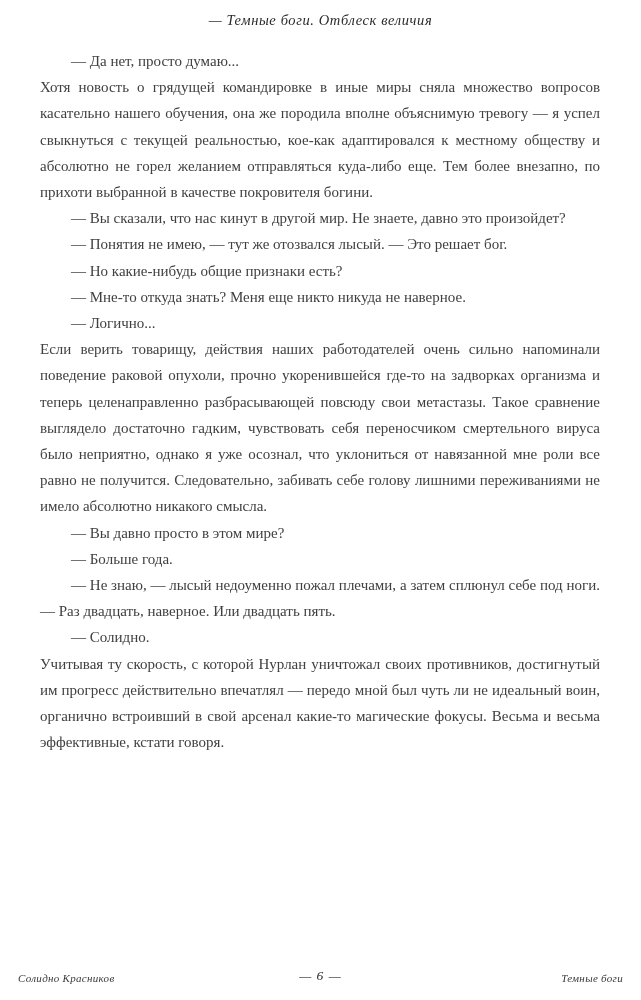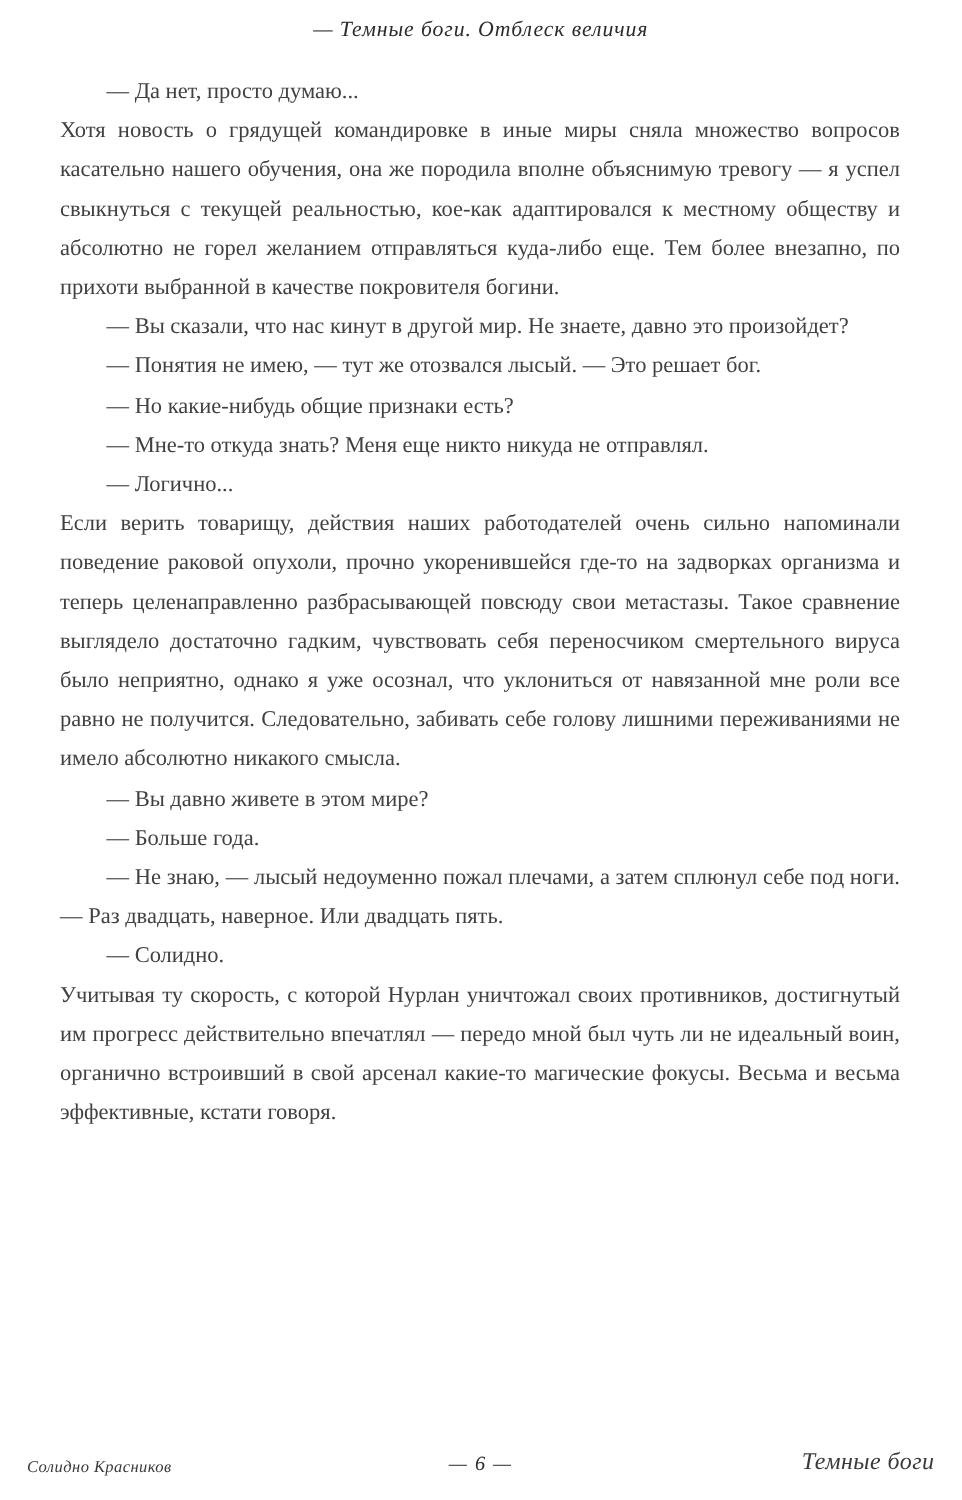--- a/index.html
+++ b/index.html
@@ -77,44 +77,44 @@
     font-size: 13.5px;
     font-style: italic;
     color: #2b2b2b;
     letter-spacing: 1px;
   }
   .footer .right {
     position: absolute;
     right: 18px;
     bottom: 0;
     font-style: italic;
-    font-size: 16px;
+    font-size: 11px;
     color: #3a3a3a;
     letter-spacing: 0.3px;
   }
 </style>
 </head>
 <body>
 
 <div class="page">
 
   <div class="header">
     <span>— Темные боги. Отблеск величия</span>
   </div>
 
   <div class="content">
     <p>— Да нет, просто думаю...</p>
     <p class="noindent">Хотя новость о грядущей командировке в иные миры сняла множество вопросов касательно нашего обучения, она же породила вполне объяснимую тревогу — я успел свыкнуться с текущей реальностью, кое-как адаптировался к местному обществу и абсолютно не горел желанием отправляться куда-либо еще. Тем более внезапно, по прихоти выбранной в качестве покровителя богини.</p>
     <p>— Вы сказали, что нас кинут в другой мир. Не знаете, давно это произойдет?</p>
     <p>— Понятия не имею, — тут же отозвался лысый. — Это решает бог.</p>
     <p>— Но какие-нибудь общие признаки есть?</p>
-    <p>— Мне-то откуда знать? Меня еще никто никуда не отправлял.</p>
+    <p>— Мне-то откуда знать? Меня еще никто никуда не наверное.</p>
     <p>— Логично...</p>
     <p class="noindent">Если верить товарищу, действия наших работодателей очень сильно напоминали поведение раковой опухоли, прочно укоренившейся где-то на задворках организма и теперь целенаправленно разбрасывающей повсюду свои метастазы. Такое сравнение выглядело достаточно гадким, чувствовать себя переносчиком смертельного вируса было неприятно, однако я уже осознал, что уклониться от навязанной мне роли все равно не получится. Следовательно, забивать себе голову лишними переживаниями не имело абсолютно никакого смысла.</p>
-    <p>— Вы давно живете в этом мире?</p>
+    <p>— Вы давно просто в этом мире?</p>
     <p>— Больше года.</p>
     <p>— Не знаю, — лысый недоуменно пожал плечами, а затем сплюнул себе под ноги. — Раз двадцать, наверное. Или двадцать пять.</p>
     <p>— Солидно.</p>
     <p class="noindent">Учитывая ту скорость, с которой Нурлан уничтожал своих противников, достигнутый им прогресс действительно впечатлял — передо мной был чуть ли не идеальный воин, органично встроивший в свой арсенал какие-то магические фокусы. Весьма и весьма эффективные, кстати говоря.</p>
   </div>
 
   <div class="footer">
     <div class="left">Солидно Красников</div>
     <div class="center">— 6 —</div>
     <div class="right">Темные боги</div>

